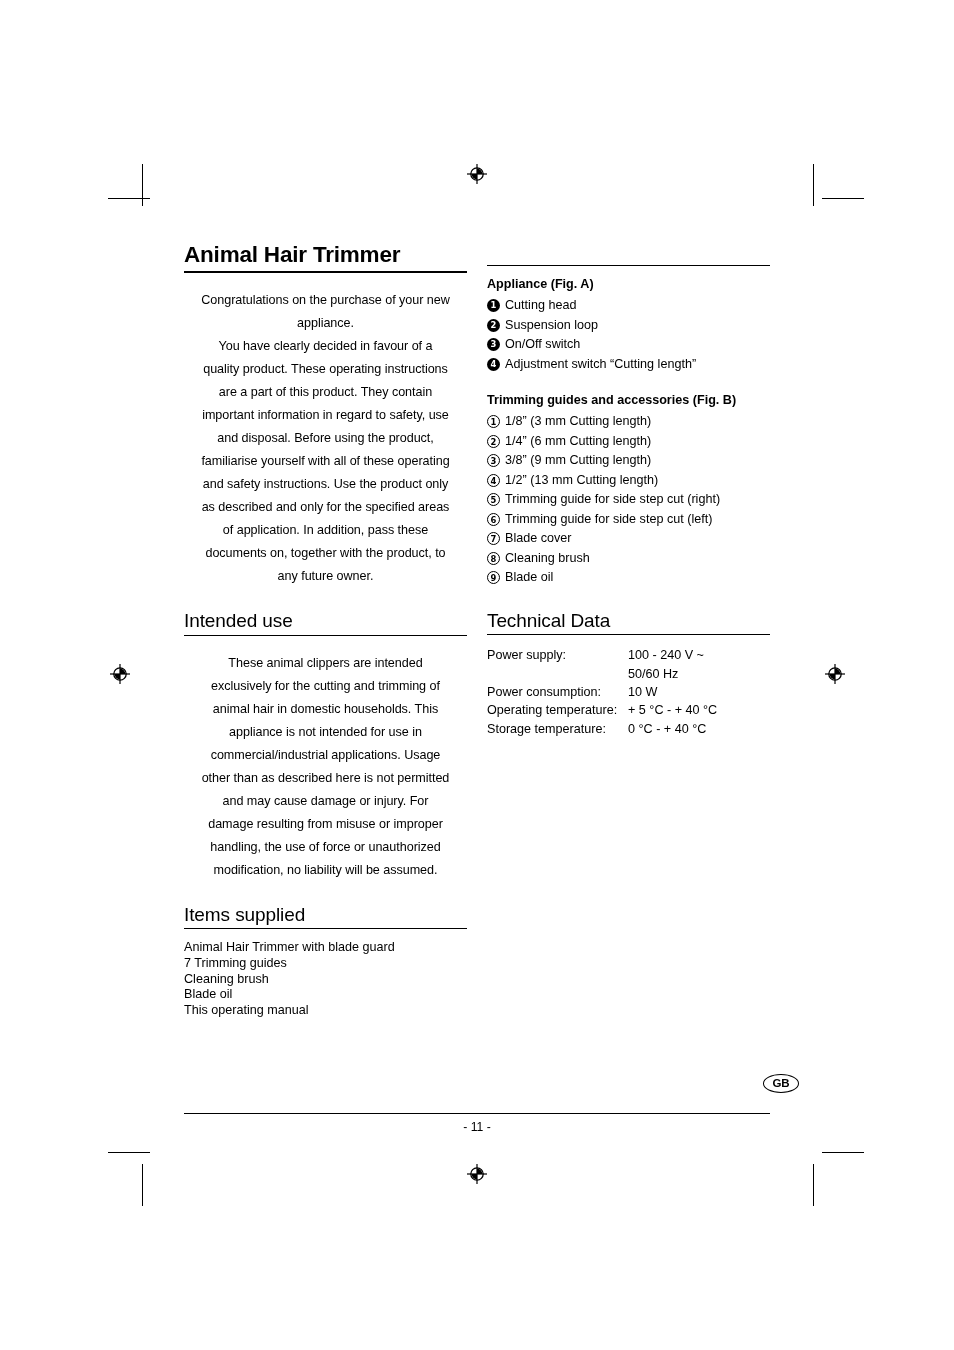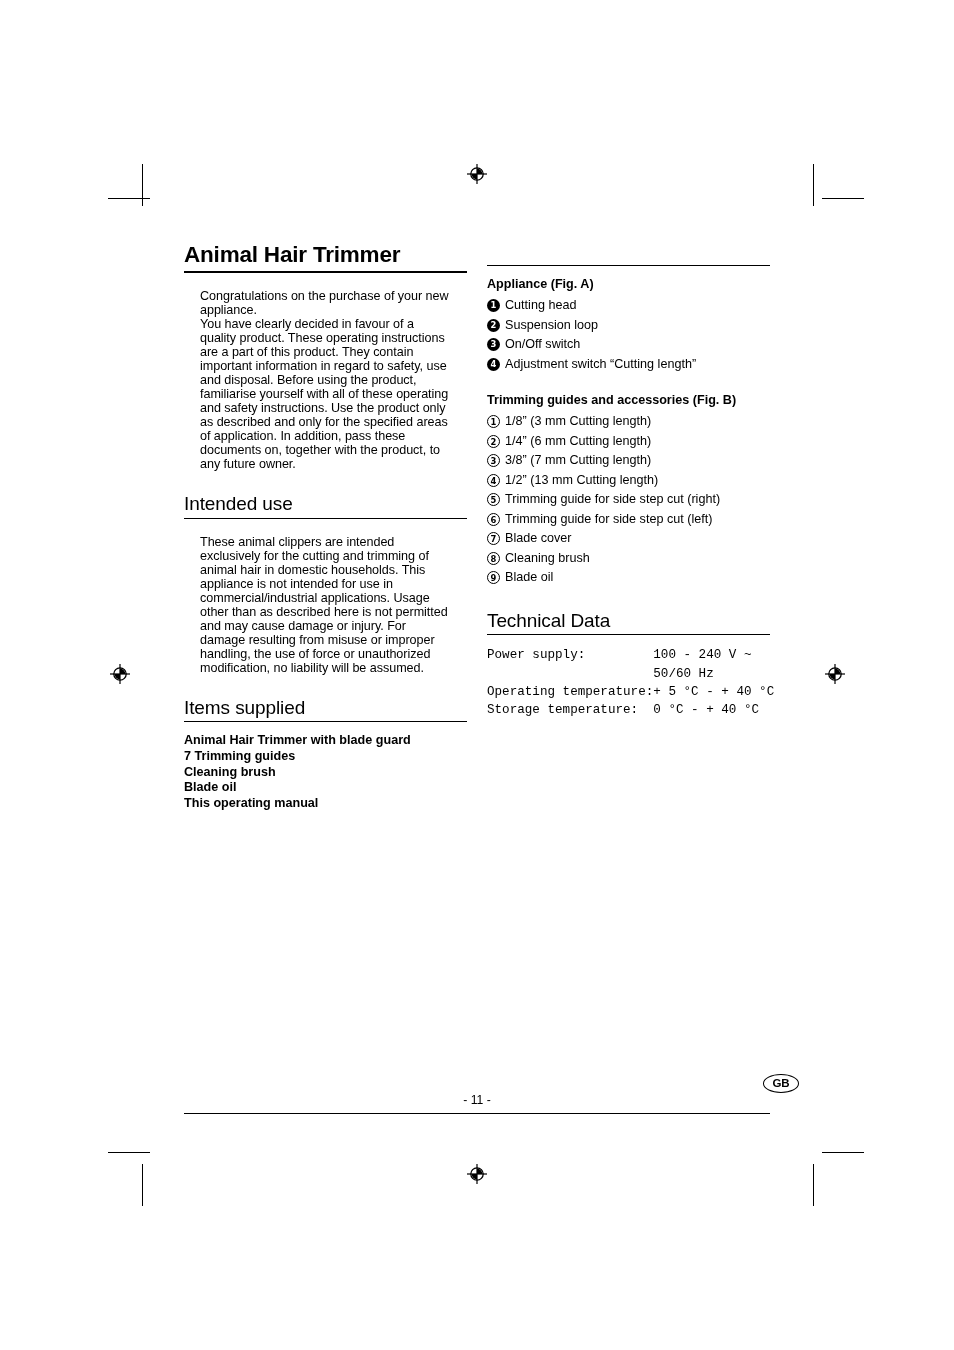--- a/index.html
+++ b/index.html
@@ -69,32 +69,32 @@
   .rule-thin {
     border-bottom: 1.1px solid #000;
     margin-bottom: 11px;
   }
 
   .sec { margin-top: 22px; }
 
   
   p.body, .body {
     font-size: 12.6px;
-    line-height: 14px;
+    line-height: 23px;
     margin: 16px;
     letter-spacing: -0.05px;
+    text-align: center;
   }
 
   .plain-list {
     list-style: none;
     margin: 0;
     padding: 0;
     font-size: 12.6px;
     line-height: 15.6px;
-    font-weight: bold;
   }
 
   
   h3.subhead {
     font-size: 12.6px;
     font-weight: bold;
     margin: 0 0 4px 0;
     line-height: 15px;
   }
 
@@ -144,21 +144,20 @@
   
   table.tech {
     border-collapse: collapse;
     font-size: 12.6px;
     line-height: 18.3px;
   }
   table.tech td {
     padding: 0;
     vertical-align: top;
     white-space: nowrap;
-    font-family: Liberation Mono, monospace;
   }
   table.tech td.lbl { width: 141px; }
   table.tech td.val { width: 142px; }
 
   .class-sym {
     display: inline-block;
     width: 10px;
     height: 10px;
     border: 1.2px solid #000;
     box-sizing: border-box;
@@ -178,21 +177,21 @@
   .footer-rule {
     position: absolute;
     left: 184px;
     top: 1113px;
     width: 586px;
     border-bottom: 1.1px solid #000;
   }
   .footer-page {
     position: absolute;
     left: 184px;
-    top: 1093px;
+    top: 1120px;
     width: 586px;
     text-align: center;
     font-size: 12.2px;
   }
   .lang-badge {
     position: absolute;
     left: 763px;
     top: 1074px;
     width: 36px;
     height: 19px;
@@ -313,21 +312,21 @@
           <li>
             <span class="marker outline">1</span>
             <span class="ltext">1/8” (3 mm Cutting length)</span>
           </li>
           <li>
             <span class="marker outline">2</span>
             <span class="ltext">1/4” (6 mm Cutting length)</span>
           </li>
           <li>
             <span class="marker outline">3</span>
-            <span class="ltext">3/8” (7 mm Cutting length)</span>
+            <span class="ltext">3/8” (9 mm Cutting length)</span>
           </li>
           <li>
             <span class="marker outline">4</span>
             <span class="ltext">1/2” (13 mm Cutting length)</span>
           </li>
           <li>
             <span class="marker outline">5</span>
             <span class="ltext">Trimming guide for side step cut (right)</span>
           </li>
           <li>
@@ -356,20 +355,24 @@
         <tbody id="tech-rows">
             <tr>
               <td class="lbl">Power supply:</td>
               <td class="val"><span>100 - 240 V ~</span></td>
             </tr>
             <tr>
               <td class="lbl"></td>
               <td class="val"><span>50/60 Hz</span></td>
             </tr>
             <tr>
+              <td class="lbl">Power consumption:</td>
+              <td class="val"><span>10 W</span></td>
+            </tr>
+            <tr>
               <td class="lbl">Operating temperature:</td>
               <td class="val"><span>+ 5 °C  -  + 40 °C</span></td>
             </tr>
             <tr>
               <td class="lbl">Storage temperature:</td>
               <td class="val"><span>0 °C  -  + 40 °C</span></td>
             </tr>
           </tbody>
       </table>
     </div>

